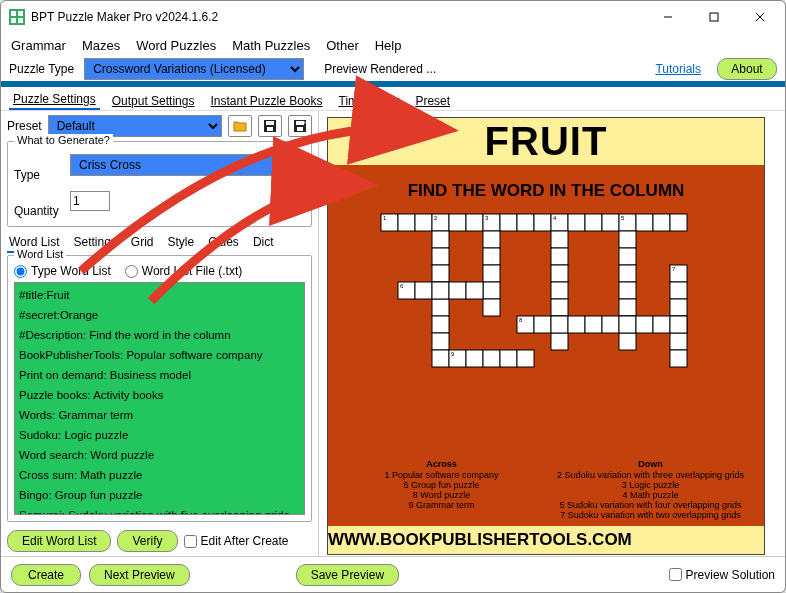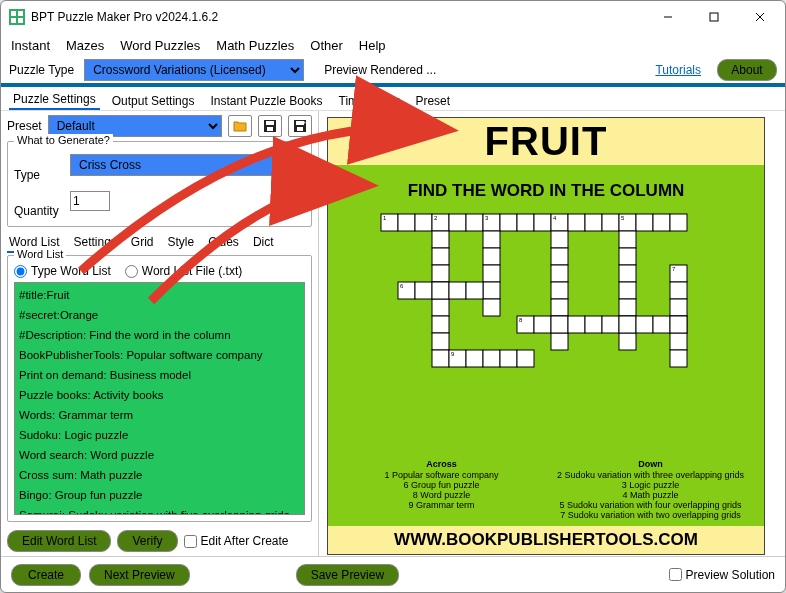--- a/index.html
+++ b/index.html
@@ -5,27 +5,27 @@
 * { box-sizing: border-box; margin: 0; padding: 0; font-family: "Segoe UI", Arial, sans-serif; }
 body { background: #f0f0f0; display: flex; align-items: center; justify-content: center; height: 100vh; }
 .window { width: 786px; height: 593px; background: #fff; border: 1px solid #888; border-radius: 6px; box-shadow: 0 4px 20px rgba(0,0,0,0.3); display: flex; flex-direction: column; position: relative; overflow: hidden; }
 .titlebar { height: 32px; display: flex; align-items: center; padding: 0 2px 0 8px; font-size: 12px; }
 .titlebar-icon { width: 16px; height: 16px; margin-right: 6px; }
 .titlebar-title { flex: 1; }
 .win-btns { display: flex; }
 .win-btn { width: 46px; height: 32px; display: flex; align-items: center; justify-content: center; font-size: 14px; }
 .menubar { height: 24px; display: flex; align-items: center; padding: 0 10px; gap: 16px; font-size: 13px; }
 .menubar span { cursor: default; }
-.toolbar-row { height: 30px; display: flex; align-items: center; padding: 2px 8px; gap: 6px; font-size: 12px; border-bottom: 4px solid #0369a1; }
+.toolbar-row { height: 30px; display: flex; align-items: center; padding: 2px 8px; gap: 6px; font-size: 12px; border-bottom: 6px solid #0369a1; }
 .toolbar-row .lbl { margin-right: 4px; }
 .combo { height: 22px; border: 1px solid #888; font-size: 12px; padding: 0 4px; background: #3b82f6; }
 .combo.wide { width: 220px; }
 .link { color: #0066cc; text-decoration: underline; cursor: pointer; }
-.btn { height: 22px; border: 1px solid #888; border-radius: 10px; background: #4d7c0f; font-size: 12px; padding: 0 14px; display: inline-flex; align-items: center; justify-content: center; cursor: pointer; }
-.tabs-row { height: 24px; display: flex; align-items: flex-end; padding: 0 8px; gap: 8px; font-size: 12px; border-bottom: 1px solid #ddd; }
+.btn { height: 22px; border: 1px solid #888; border-radius: 10px; background: #bef264; font-size: 12px; padding: 0 14px; display: inline-flex; align-items: center; justify-content: center; cursor: pointer; }
+.tabs-row { height: 24px; display: flex; align-items: flex-end; padding: 0 8px; gap: 8px; font-size: 12px; border-bottom: 1px solid #ddd; text-decoration: underline; }
 .tabs-row .tab { padding: 2px 4px; cursor: default; }
 .tabs-row .tab.active { border-bottom: 2px solid #0a5fc9; color: #000; font-weight: 500; }
 .main { flex: 1; display: flex; overflow: hidden; }
 .left-panel { width: 318px; border-right: 1px solid #ccc; display: flex; flex-direction: column; padding: 4px 6px; font-size: 12px; overflow: hidden; }
 .preset-row { display: flex; align-items: center; gap: 6px; margin-bottom: 4px; }
 .preset-row .combo { flex: 1; }
 .icon-btn { width: 24px; height: 22px; border: 1px solid #888; background: #fff; display: flex; align-items: center; justify-content: center; cursor: pointer; border-radius: 2px; }
 .fieldset { border: 1px solid #aaa; border-radius: 2px; padding: 4px 6px 6px; margin-bottom: 4px; position: relative; }
 .fieldset-label { position: absolute; top: -8px; left: 6px; background: #fff; padding: 0 3px; font-size: 11px; }
 .form-row { display: flex; align-items: center; gap: 6px; margin: 2px 0; }
@@ -33,29 +33,29 @@
 .spinner { width: 40px; height: 20px; border: 1px solid #888; font-size: 12px; padding: 0 2px; }
 .sub-tabs { display: flex; gap: 10px; font-size: 12px; margin: 2px 0; }
 .sub-tabs .stab { padding: 2px 2px; cursor: default; }
 .sub-tabs .stab.active { border-bottom: 2px solid #0a5fc9; }
 .radio-row { display: flex; align-items: center; gap: 14px; margin: 4px 0; }
 .radio-row label { display: flex; align-items: center; gap: 4px; font-size: 12px; }
 .textarea-box { flex: 1; border: 1px solid #888; font-size: 11.5px; line-height: 20px; padding: 2px 4px; overflow: auto; background: #22c55e; min-height: 180px; }
 .bottom-left-row { display: flex; align-items: center; gap: 6px; margin-top: 4px; }
 .checkbox-lbl { display: flex; align-items: center; gap: 4px; font-size: 12px; }
 .right-panel { flex: 1; padding: 6px 8px; overflow: auto; }
-.preview-page { width: 438px; height: 438px; border: 1px solid #444; background: #84cc16; display: flex; flex-direction: column; }
+.preview-page { width: 438px; height: 438px; border: 1px solid #444; background: #c2410c; display: flex; flex-direction: column; }
 .preview-title-band { background: #fdf09a; text-align: center; padding: 1px 0; }
 .preview-title { font-size: 40px; font-weight: 700; letter-spacing: 1px; }
 .preview-subtitle { font-size: 17px; font-weight: 600; text-align: center; margin: 16px 0 8px; }
 .grid-area { flex: 1; position: relative; }
 .clues { display: flex; font-size: 9px; padding: 2px 18px 6px; gap: 18px; }
 .clues .col { flex: 1; text-align: center; }
 .clues .col .hd { font-weight: 600; margin-bottom: 1px; }
-.preview-footer { background: #fdf09a; text-align: center; padding: 4px 0; font-size: 17px; font-weight: 700; }
+.preview-footer { background: #fdf09a; text-align: left; padding: 4px 0; font-size: 17px; font-weight: 700; }
 .footer-bar { height: 36px; border-top: 1px solid #ccc; display: flex; align-items: center; padding: 0 10px; gap: 8px; font-size: 12px; }
 .footer-bar .spacer { flex: 1; }
 svg.grid-svg { display: block; margin: 0 auto; }
 .arrow { position: absolute; pointer-events: none; z-index: 50; }
 </style>
 </head>
 <body>
 
 <div class="window">
 
@@ -82,21 +82,21 @@
       <div class="win-btn">
           <svg width="10" height="10" viewBox="0 0 10 10">
             <line x1="1" y1="1" x2="9" y2="9" stroke="#000"></line>
             <line x1="9" y1="1" x2="1" y2="9" stroke="#000"></line>
           </svg>
         </div>
     </div>
   </div>
 
   <div class="menubar" id="menubar">
-      <span>Instant</span>
+      <span>Grammar</span>
       <span>Mazes</span>
       <span>Word Puzzles</span>
       <span>Math Puzzles</span>
       <span>Other</span>
       <span>Help</span>
     </div>
 
   <div class="toolbar-row">
     <span class="lbl">Puzzle Type</span>
     <select class="combo wide"><option>Crossword Variations (Licensed)</option></select>

